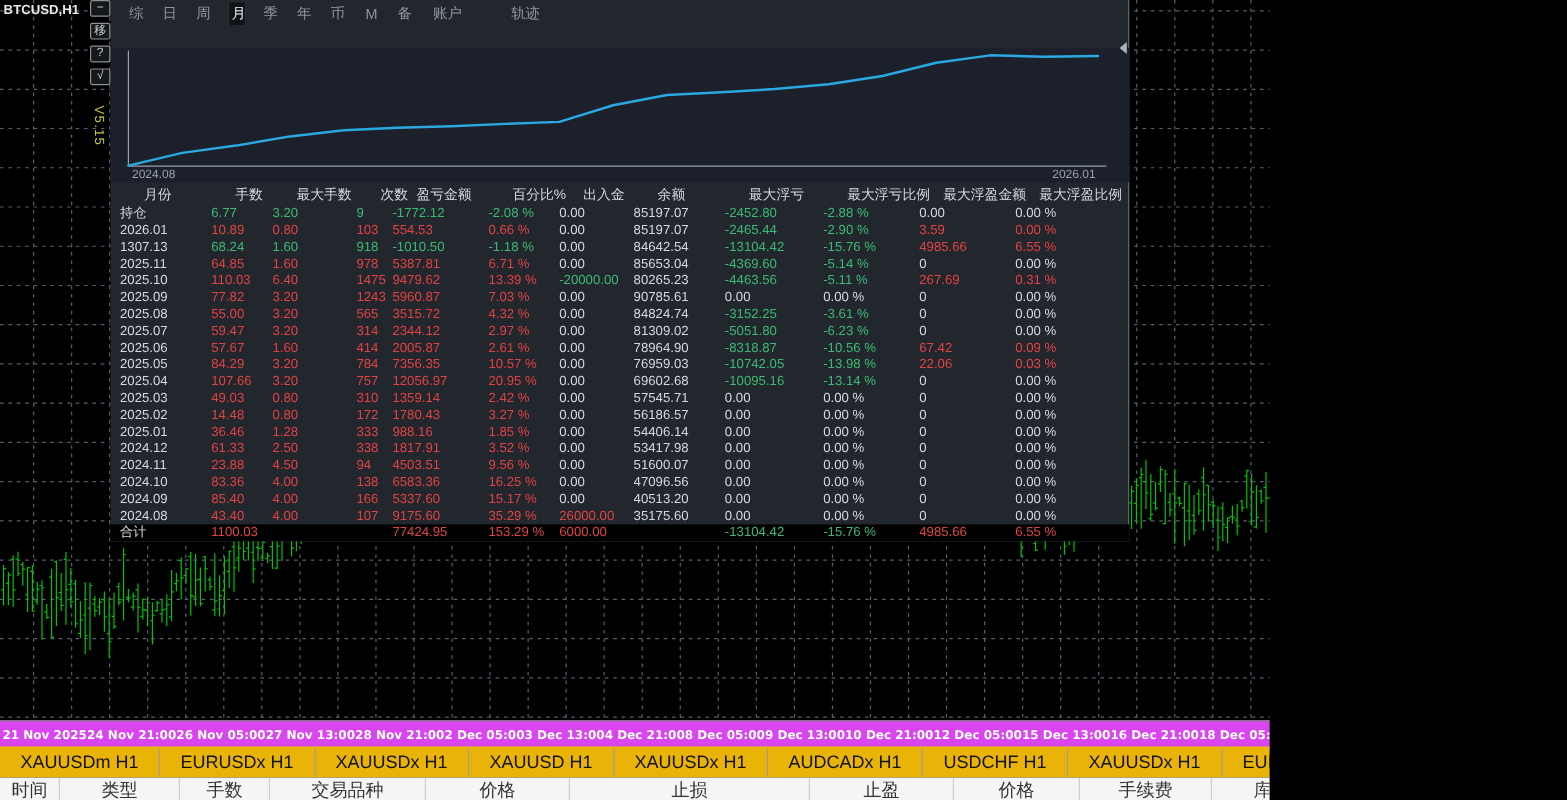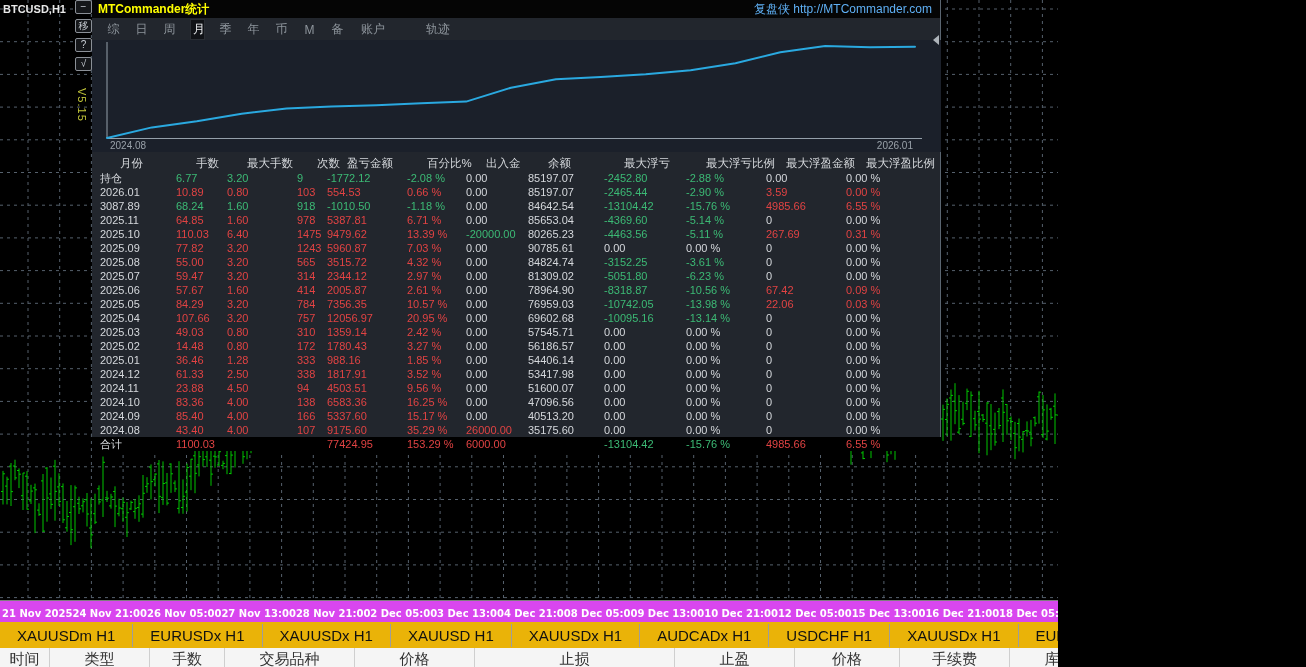--- a/index.html
+++ b/index.html
@@ -82,27 +82,20 @@
 
   <div id="side-buttons">
       <div class="side-btn">−</div>
       <div class="side-btn">移</div>
       <div class="side-btn">?</div>
       <div class="side-btn">√</div>
     </div>
   <div id="version-label">V5.15</div>
 
   <div id="panel">
-    <div id="panel-titlebar">
-      <span id="panel-title">MTCommander统计</span>
-      <span id="panel-brand">
-        <span>复盘侠</span>
-        <span>http://MTCommander.com</span>
-      </span>
-    </div>
     <div id="panel-tabs">
         <span class="ptab">综</span>
         <span class="ptab">日</span>
         <span class="ptab">周</span>
         <span class="ptab active">月</span>
         <span class="ptab">季</span>
         <span class="ptab">年</span>
         <span class="ptab">币</span>
         <span class="ptab">M</span>
         <span class="ptab">备</span>
@@ -157,21 +150,21 @@
           <span class="tcell c-r">554.53</span>
           <span class="tcell c-r">0.66 %</span>
           <span class="tcell c-w">0.00</span>
           <span class="tcell c-w">85197.07</span>
           <span class="tcell c-g">-2465.44</span>
           <span class="tcell c-g">-2.90 %</span>
           <span class="tcell c-r">3.59</span>
           <span class="tcell c-r">0.00 %</span>
         </div>
         <div class="trow">
-          <span class="tcell c-w">3087.89</span>
+          <span class="tcell c-w">1307.13</span>
           <span class="tcell c-g">68.24</span>
           <span class="tcell c-g">1.60</span>
           <span class="tcell c-g">918</span>
           <span class="tcell c-g">-1010.50</span>
           <span class="tcell c-g">-1.18 %</span>
           <span class="tcell c-w">0.00</span>
           <span class="tcell c-w">84642.54</span>
           <span class="tcell c-g">-13104.42</span>
           <span class="tcell c-g">-15.76 %</span>
           <span class="tcell c-r">4985.66</span>

